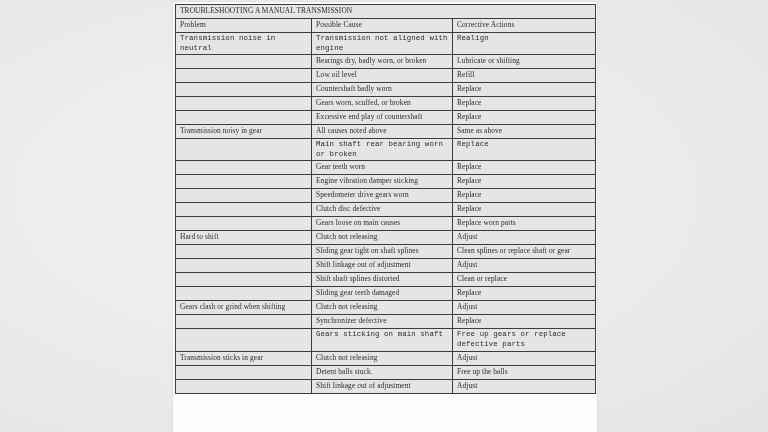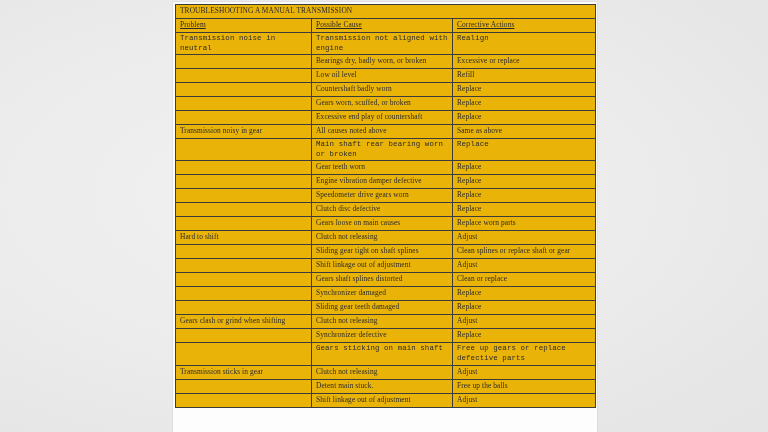--- a/index.html
+++ b/index.html
@@ -32,21 +32,21 @@
     box-shadow: 0 0 1px rgba(0,0,0,0.25);
   }
 
   table.tt {
     position: absolute;
     left: 175px;
     top: 4px;
     width: 420px;
     border-collapse: collapse;
     table-layout: fixed;
-    background: #eab308;
+    background: #e5e5e5;
     font-family: "Liberation Serif", serif;
   }
 
   table.tt td, table.tt th {
     border: 1px solid #3c3c3c;
     vertical-align: top;
     padding: 1px 3px 1px 4px;
     font-size: 7.4px;
     line-height: 9.6px;
     color: #2b2b2b;
@@ -74,21 +74,20 @@
   }
 
   
   th.hdr {
     font-weight: bold;
     font-size: 7.8px;
     padding-top: 2px;
     padding-bottom: 2px;
     height: 13px;
     border-bottom: 1px solid #3c3c3c;
-    text-decoration: underline;
   }
 
   
   td.problem {
     font-weight: bold;
     font-size: 7.6px;
     letter-spacing: 0.15px;
   }
   td.blank { }
 
@@ -123,21 +122,21 @@
       </tr>
 
     <tr class="group-start">
           <td class="problem two-line">Transmission noise in neutral</td>
           <td class="two-line">Transmission not aligned with engine</td>
           <td class="two-line">Realign</td>
         </tr>
         <tr>
           <td class="blank"></td>
           <td>Bearings dry, badly worn, or broken</td>
-          <td>Excessive or replace</td>
+          <td>Lubricate or shifting</td>
         </tr>
         <tr>
           <td class="blank"></td>
           <td>Low oil level</td>
           <td>Refill</td>
         </tr>
         <tr>
           <td class="blank"></td>
           <td>Countershaft badly worn</td>
           <td>Replace</td>
@@ -162,21 +161,21 @@
           <td class="two-line">Main shaft rear bearing worn or broken</td>
           <td class="two-line">Replace</td>
         </tr>
         <tr>
           <td class="blank"></td>
           <td>Gear teeth worn</td>
           <td>Replace</td>
         </tr>
         <tr>
           <td class="blank"></td>
-          <td>Engine vibration damper defective</td>
+          <td>Engine vibration damper sticking</td>
           <td>Replace</td>
         </tr>
         <tr>
           <td class="blank"></td>
           <td>Speedometer drive gears worn</td>
           <td>Replace</td>
         </tr>
         <tr>
           <td class="blank"></td>
           <td>Clutch disc defective</td>
@@ -197,27 +196,22 @@
           <td>Sliding gear tight on shaft splines</td>
           <td>Clean splines or replace shaft or gear</td>
         </tr>
         <tr>
           <td class="blank"></td>
           <td>Shift linkage out of adjustment</td>
           <td>Adjust</td>
         </tr>
         <tr>
           <td class="blank"></td>
-          <td>Gears shaft splines distorted</td>
+          <td>Shift shaft splines distorted</td>
           <td>Clean or replace</td>
-        </tr>
-        <tr>
-          <td class="blank"></td>
-          <td>Synchronizer  damaged</td>
-          <td>Replace</td>
         </tr>
         <tr>
           <td class="blank"></td>
           <td>Sliding gear teeth damaged</td>
           <td>Replace</td>
         </tr>
         <tr class="group-start">
           <td class="problem">Gears clash or grind when shifting</td>
           <td>Clutch not releasing</td>
           <td>Adjust</td>
@@ -232,21 +226,21 @@
           <td class="two-line">Gears sticking on main shaft</td>
           <td class="two-line">Free up gears or replace defective parts</td>
         </tr>
         <tr class="group-start">
           <td class="problem">Transmission sticks in gear</td>
           <td>Clutch not releasing</td>
           <td>Adjust</td>
         </tr>
         <tr>
           <td class="blank"></td>
-          <td>Detent main stuck.</td>
+          <td>Detent balls stuck.</td>
           <td>Free up the balls</td>
         </tr>
         <tr>
           <td class="blank"></td>
           <td>Shift linkage out of adjustment</td>
           <td>Adjust</td>
         </tr>
       </tbody>
   </table>
 

